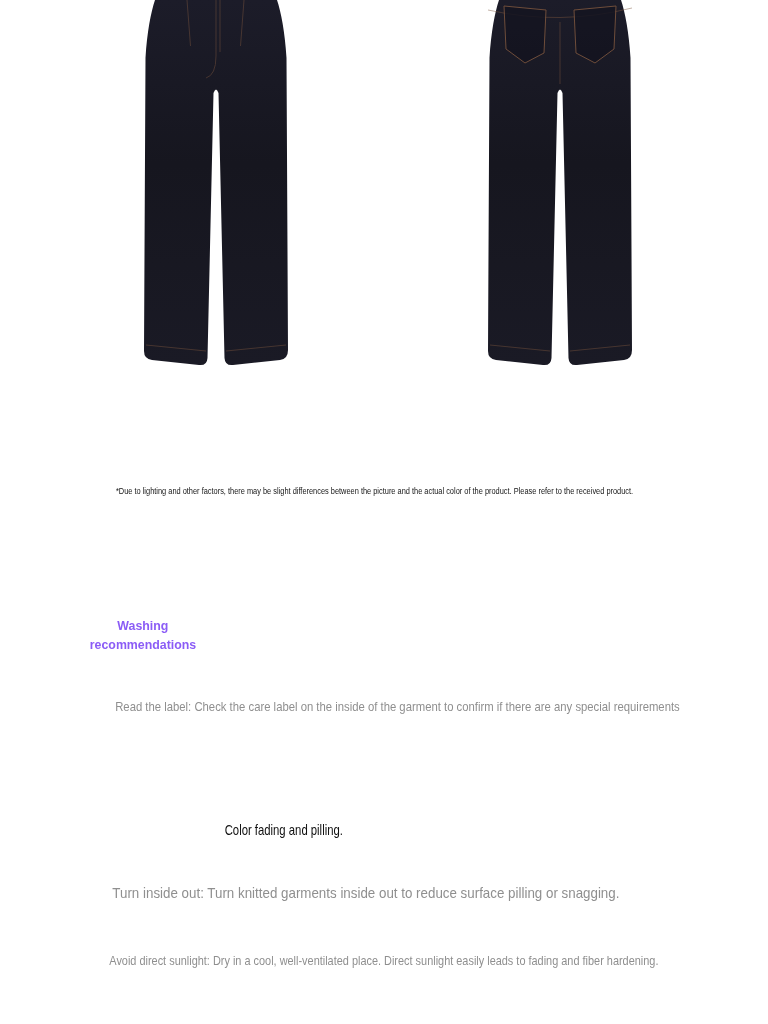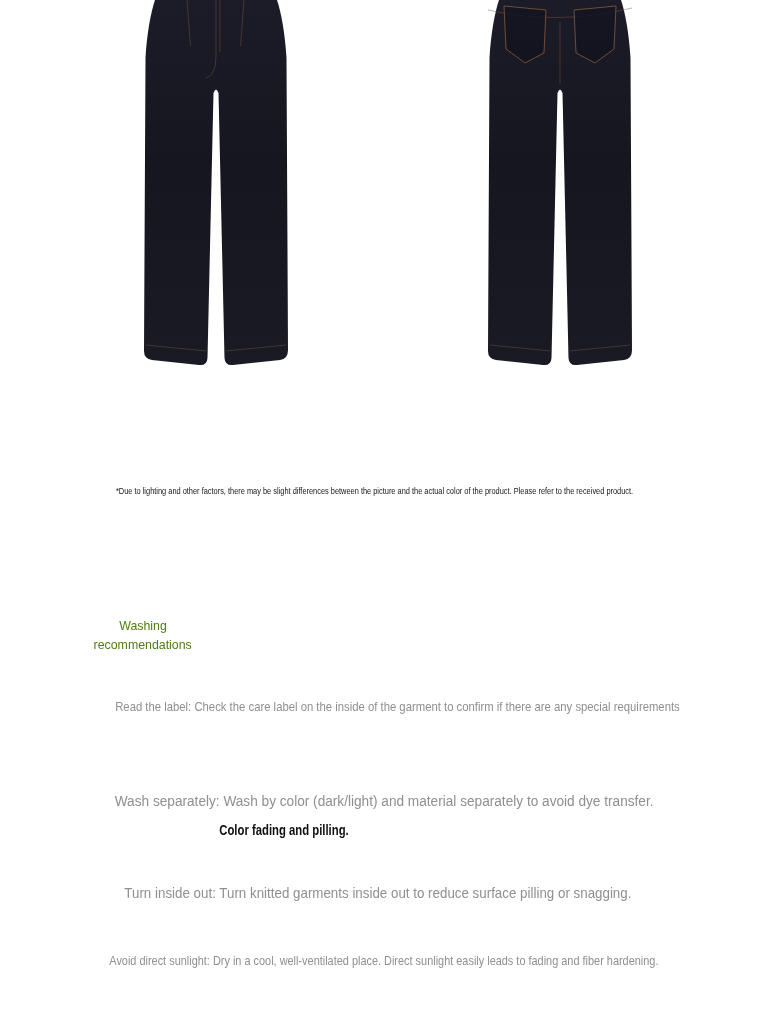--- a/index.html
+++ b/index.html
@@ -21,36 +21,36 @@
     text-align: center;
     white-space: nowrap;
     font-family: "Liberation Sans", sans-serif;
   }
   .txt > span { display: inline-block; }
 
   .t-disclaimer { top: 485px; left: 0; width: 750px; font-size: 9.5px; color: #161616; font-weight: 500; }
   .t-disclaimer > span { transform: scaleX(0.78); }
 
   .t-heading { top: 617px; left: 43px; width: 200px; font-size: 13px; line-height: 18.5px;
-               font-weight: normal; color: #4d7c0f; }
+               font-weight: bold; color: #8b5cf6; }
   .t-heading > span { transform: scaleX(0.95); }
 
   .t-read { top: 699px; left: 16px; width: 763px; font-size: 13px; color: #8f8f8f; }
   .t-read > span { transform: scaleX(0.87); }
 
   .t-note { top: 728px; left: 0; width: 630px; font-size: 10.5px; color: #161616; font-weight: 500; }
   .t-note > span { transform: scaleX(0.73); }
 
   .t-wash { top: 792px; left: 0; width: 768px; font-size: 15.5px; color: #8f8f8f; }
   .t-wash > span { transform: scaleX(0.88); }
 
-  .t-fade { top: 822px; left: 0; width: 568px; font-size: 14.5px; color: #0f0f0f; font-weight: bold; }
+  .t-fade { top: 822px; left: 0; width: 568px; font-size: 14.5px; color: #0f0f0f; font-weight: normal; }
   .t-fade > span { transform: scaleX(0.78); }
 
-  .t-turn { top: 884px; left: 12px; width: 731px; font-size: 15px; color: #8f8f8f; }
+  .t-turn { top: 884px; left: 0; width: 731px; font-size: 15px; color: #8f8f8f; }
   .t-turn > span { transform: scaleX(0.89); }
 
   .t-avoid { top: 953px; left: 0; width: 768px; font-size: 13px; color: #8f8f8f; }
   .t-avoid > span { transform: scaleX(0.84); }
 </style>
 </head>
 <body>
 
 <div class="screen">
 
@@ -106,23 +106,20 @@
   <div class="txt t-heading">
     <span>Washing</span><br>
     <span>recommendations</span>
   </div>
 
   <div class="txt t-read">
     <span>Read the label: Check the care label on the inside of the garment to confirm if there are any special requirements</span>
   </div>
 
 
-  <div class="txt t-wash">
-    <span>Wash separately: Wash by color (dark/light) and material separately to avoid dye transfer.</span>
-  </div>
 
   <div class="txt t-fade">
     <span>Color fading and pilling.</span>
   </div>
 
   <div class="txt t-turn">
     <span>Turn inside out: Turn knitted garments inside out to reduce surface pilling or snagging.</span>
   </div>
 
   <div class="txt t-avoid">

